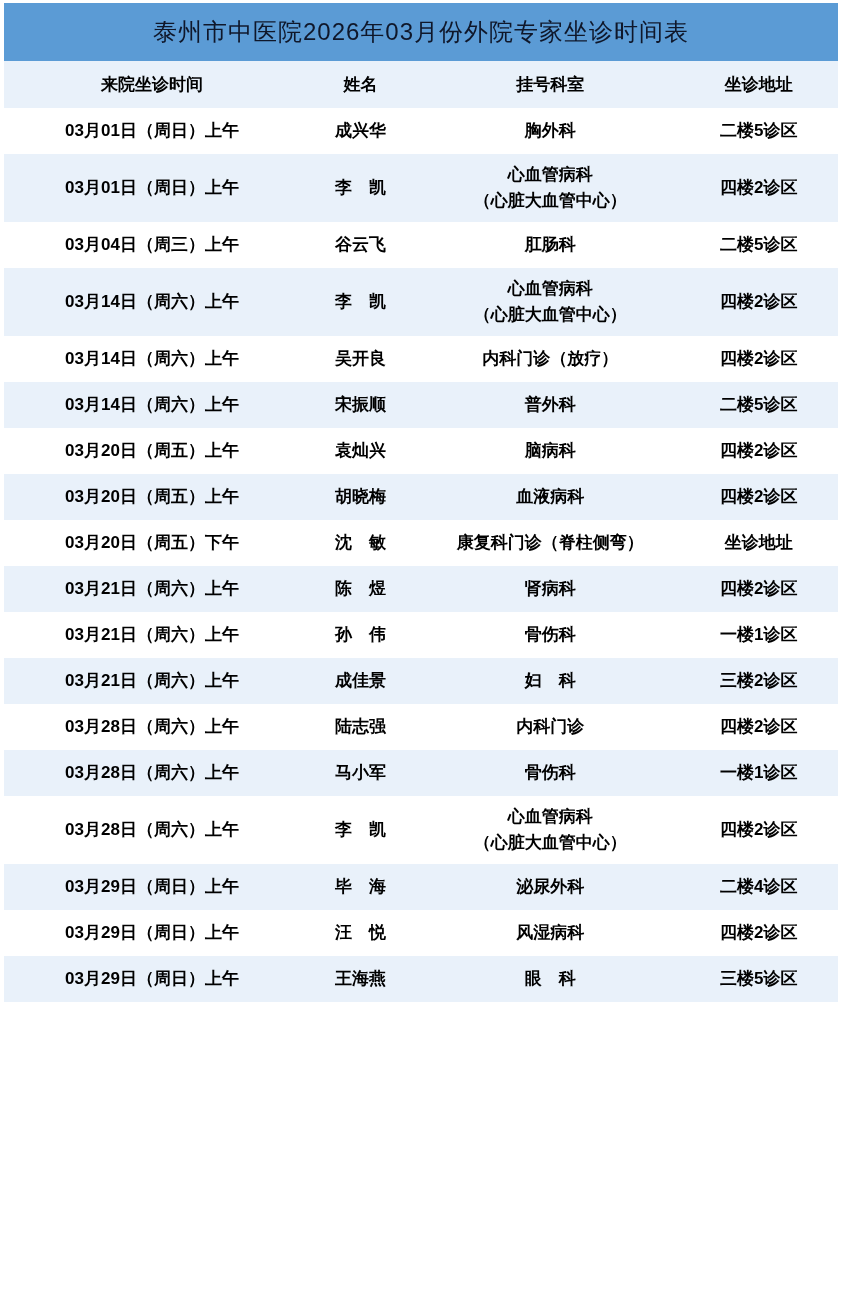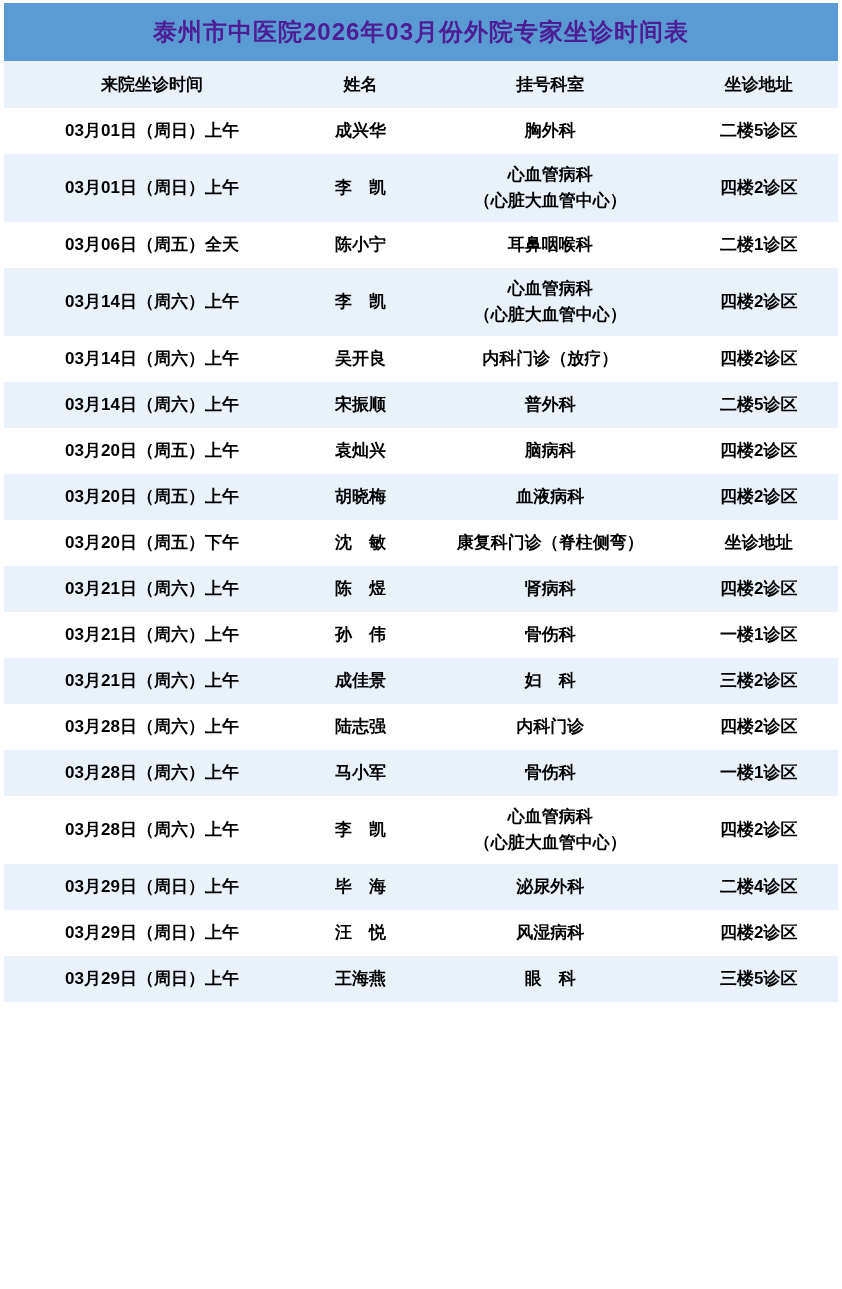--- a/index.html
+++ b/index.html
@@ -11,27 +11,27 @@
   .page {
     width: 842px;
     height: 1289px;
     box-sizing: border-box;
     padding: 3px 4px 0 4px;
     background: #ffffff;
     overflow: hidden;
   }
   .banner {
     background: #5B9BD5;
-    color: #4c1d95;
+    color: #0f172a;
     height: 58px;
     display: flex;
     align-items: center;
     justify-content: center;
     font-size: 24px;
-    font-weight: bold;
+    font-weight: normal;
     letter-spacing: 1px;
   }
   table.schedule {
     width: 100%;
     border-collapse: collapse;
     table-layout: fixed;
   }
   col.c-time { width: 35.5%; }
   col.c-name { width: 14.5%; }
   col.c-dept { width: 31%; }
@@ -88,24 +88,24 @@
           <td>二楼5诊区</td>
         </tr>
         <tr>
           <td>03月01日（周日）上午</td>
           <td>李　凯</td>
           <td>心血管病科
 （心脏大血管中心）</td>
           <td>四楼2诊区</td>
         </tr>
         <tr>
-          <td>03月06日（周五）全天</td>
-          <td>陈小宁</td>
-          <td>耳鼻咽喉科</td>
-          <td>二楼1诊区</td>
+          <td>03月04日（周三）上午</td>
+          <td>谷云飞</td>
+          <td>肛肠科</td>
+          <td>二楼5诊区</td>
         </tr>
         <tr>
           <td>03月14日（周六）上午</td>
           <td>李　凯</td>
           <td>心血管病科
 （心脏大血管中心）</td>
           <td>四楼2诊区</td>
         </tr>
         <tr>
           <td>03月14日（周六）上午</td>

